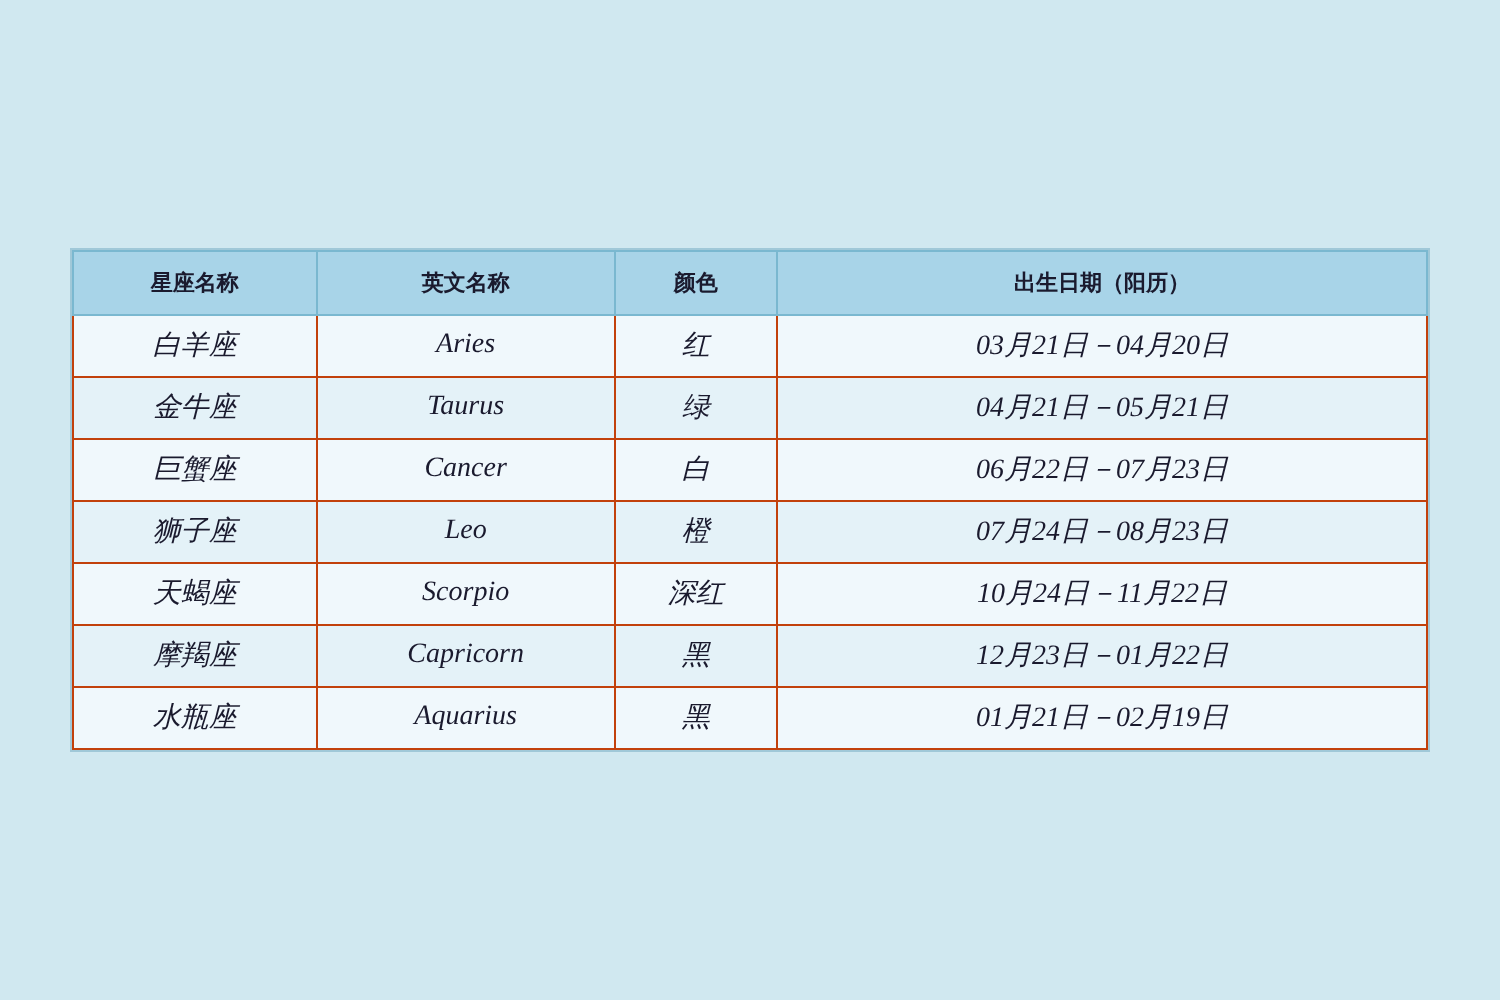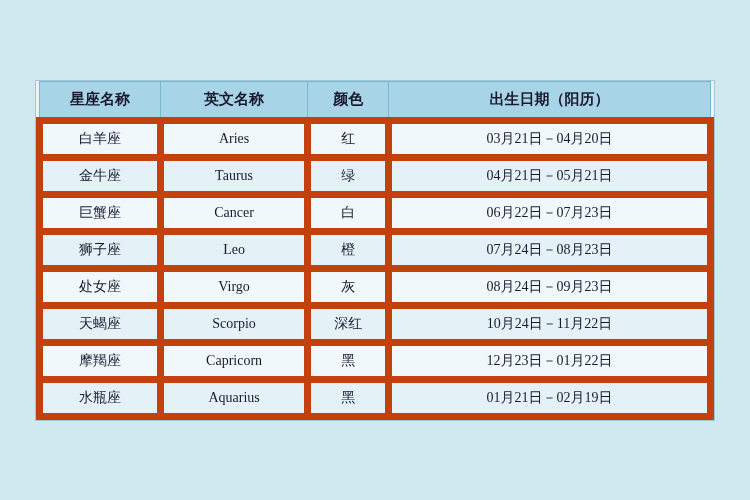--- a/index.html
+++ b/index.html
@@ -30,39 +30,40 @@
     }
 
     thead tr {
       background-color: #a8d4e8;
     }
 
     thead th {
       border: 1px solid #7ab8d0;
       padding: 8px 12px;
       text-align: center;
-      font-size: 15px;
+      font-size: 11px;
       font-weight: bold;
       color: #1a1a2e;
     }
 
     tbody tr {
       background-color: #f0f8fc;
     }
 
     tbody tr:nth-child(even) {
       background-color: #e4f2f8;
     }
 
     tbody td {
-      border: 7px solid #c2410c;
+      border: 1px solid #c2410c;
       padding: 6px 12px;
       text-align: center;
       font-size: 14px;
       color: #1a1a2e;
+      font-style: italic;
     }
 
     .col-chinese { width: 18%; }
     .col-english { width: 22%; }
     .col-color   { width: 12%; margin-left: 20px; }
     .col-date    { width: 48%; margin-left: 28px; }
   </style>
 </head>
 <body>
 
@@ -95,26 +96,20 @@
           <td>白</td>
           <td>06月22日－07月23日</td>
         </tr>
         <tr>
           <td>狮子座</td>
           <td>Leo</td>
           <td>橙</td>
           <td>07月24日－08月23日</td>
         </tr>
         <tr>
-          <td>处女座</td>
-          <td>Virgo</td>
-          <td>灰</td>
-          <td>08月24日－09月23日</td>
-        </tr>
-        <tr>
           <td>天蝎座</td>
           <td>Scorpio</td>
           <td>深红</td>
           <td>10月24日－11月22日</td>
         </tr>
         <tr>
           <td>摩羯座</td>
           <td>Capricorn</td>
           <td>黑</td>
           <td>12月23日－01月22日</td>

